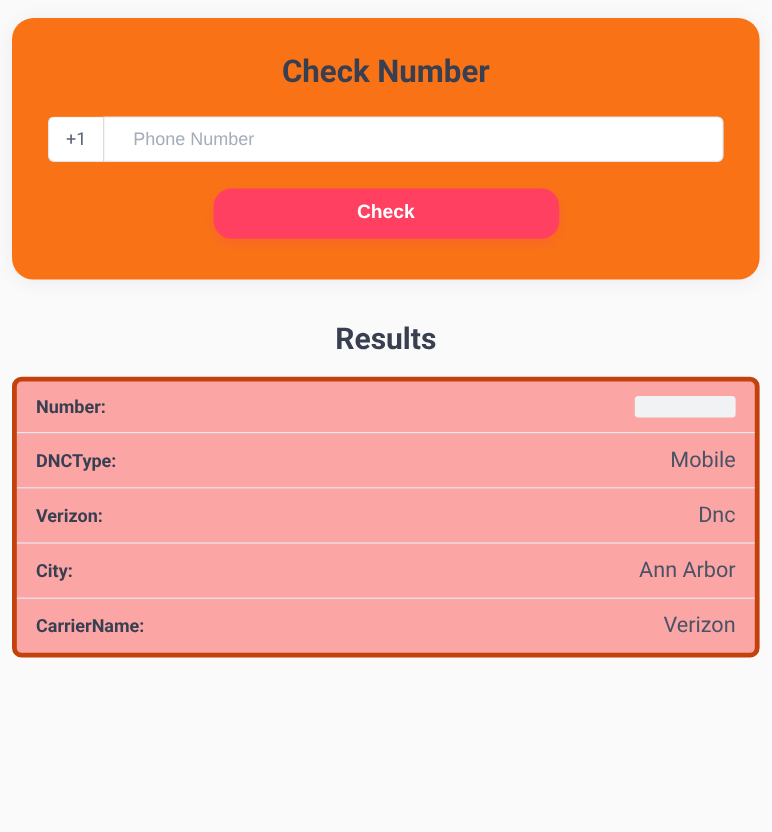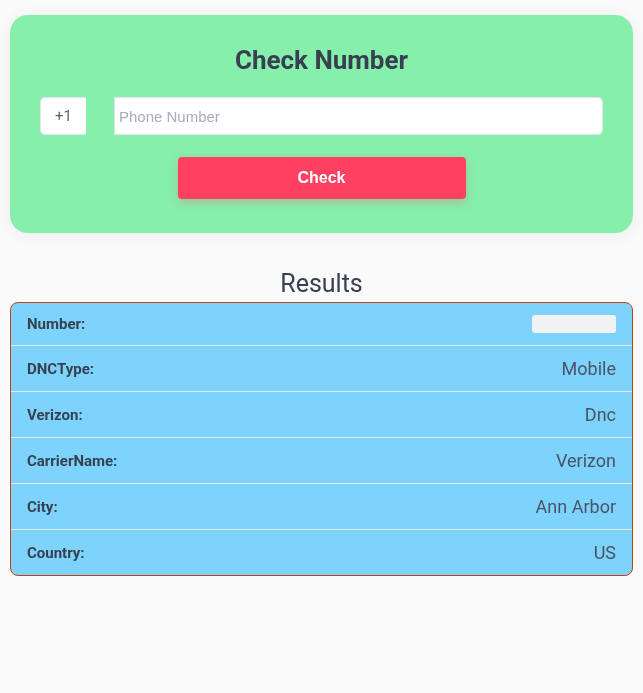--- a/index.html
+++ b/index.html
@@ -9,21 +9,21 @@
   }
   body {
     font-family: -apple-system, BlinkMacSystemFont, "Segoe UI", Roboto, "Helvetica Neue", Arial, sans-serif;
     background: #fafafa;
     width: 643px;
     height: 693px;
     padding: 15px 10px 10px 10px;
     color: #2e3a59;
   }
   .card {
-    background: #86efac;
+    background: #f97316;
     border-radius: 18px;
     box-shadow: 0 2px 18px rgba(0,0,0,0.06);
     padding: 30px 30px 34px 30px;
     margin-bottom: 36px;
   }
   .card h1 {
     font-size: 26px;
     font-weight: 700;
     text-align: center;
     color: #373f51;
@@ -41,57 +41,56 @@
     font-size: 15px;
     color: #5b6473;
     background: #fff;
     display: flex;
     align-items: center;
   }
   .phone-input {
     flex: 1;
     border: 1px solid #e1e4ea;
     border-radius: 0 5px 5px 0;
-    padding: 9px 4px;
+    padding: 9px 24px;
     font-size: 15px;
     color: #444;
     outline: none;
-    margin-left: 28px;
   }
   .phone-input::placeholder {
     color: #a6adba;
   }
   .btn-row {
     display: flex;
     justify-content: center;
   }
   .check-btn {
     background: #ff4060;
     color: #ffffff;
     border: none;
-    border-radius: 4px;
+    border-radius: 15px;
     font-size: 16px;
     font-weight: 600;
     padding: 12px 0;
     width: 288px;
     cursor: pointer;
     box-shadow: 0 4px 10px rgba(255,64,96,0.25);
   }
   .results-title {
     font-size: 25px;
-    font-weight: 400;
+    font-weight: 700;
     text-align: center;
     color: #373f51;
-    margin-bottom: 4px;
+    margin-bottom: 16px;
   }
   .results-table {
-    border: 1px solid #c2410c;
+    border: 4px solid #c2410c;
     border-radius: 8px;
     overflow: hidden;
-    background: #7dd3fc;
+    background: #fca5a5;
   }
   .result-row {
     display: flex;
     justify-content: space-between;
     align-items: center;
     padding: 12px 16px;
     border-bottom: 1px solid #e6e8ee;
     font-size: 15px;
   }
   .result-row:last-child {
@@ -135,24 +134,20 @@
   </div>
   <div class="result-row">
     <span class="result-label">DNCType:</span>
     <span class="result-value">Mobile</span>
   </div>
   <div class="result-row">
     <span class="result-label">Verizon:</span>
     <span class="result-value">Dnc</span>
   </div>
   <div class="result-row">
-    <span class="result-label">CarrierName:</span>
-    <span class="result-value">Verizon</span>
-  </div>
-  <div class="result-row">
     <span class="result-label">City:</span>
     <span class="result-value">Ann Arbor</span>
   </div>
   <div class="result-row">
-    <span class="result-label">Country:</span>
-    <span class="result-value">US</span>
+    <span class="result-label">CarrierName:</span>
+    <span class="result-value">Verizon</span>
   </div>
 </div>
 
 </body></html>

